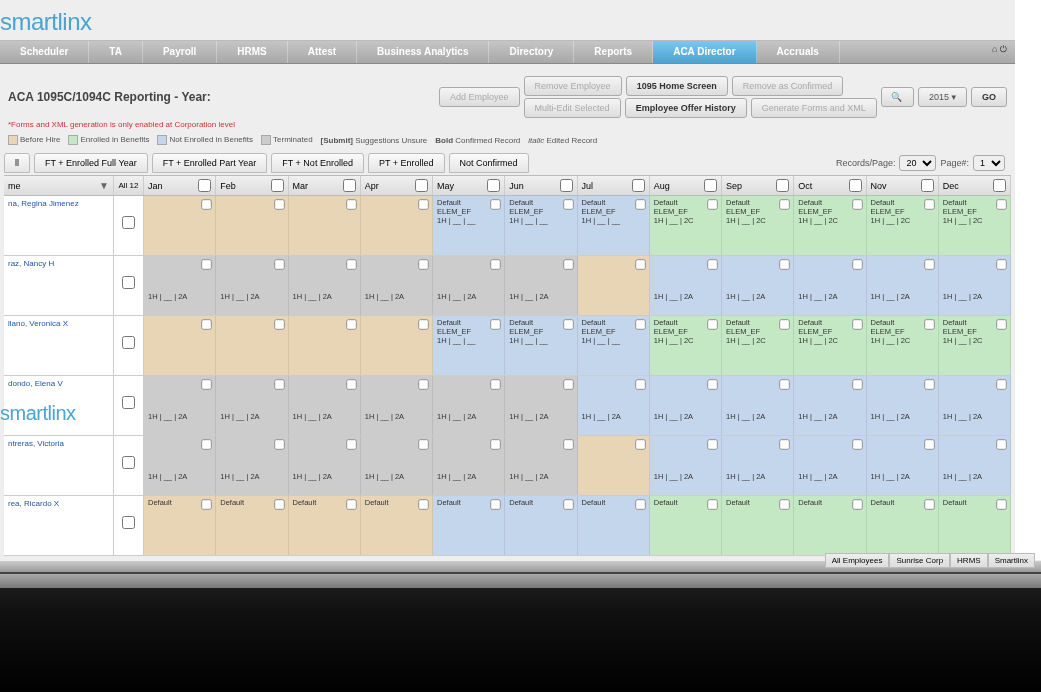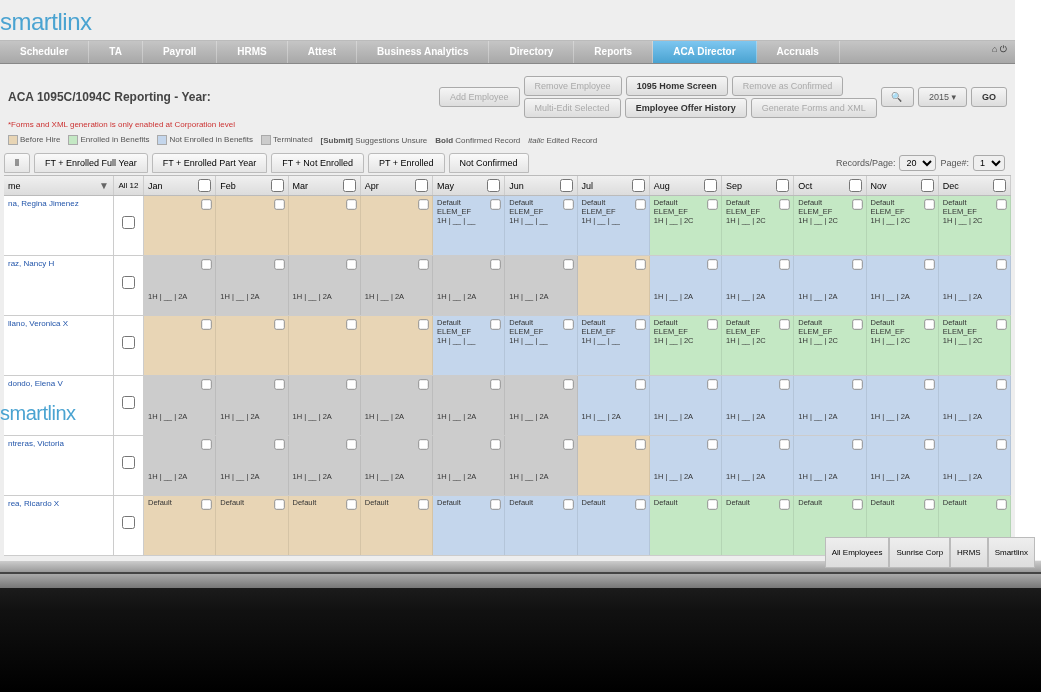--- a/index.html
+++ b/index.html
@@ -42,21 +42,21 @@
   .cell { flex:1; border-right:1px solid rgba(0,0,0,0.08); padding:2px 4px; font-size:7.5px; color:#333; position:relative;}
   .cell .default { display:block; }
   .cell .code { display:block; }
   .cell .vals { display:block; }
   .cell input[type=checkbox]{ position:absolute; top:2px; right:2px; transform:scale(0.8);}
   .c-tan { background:#e8d5b5; }
   .c-green { background:#c4e8c4; }
   .c-blue { background:#c4d6ec; }
   .c-gray { background:#ccc; }
   .status-tabs { position:fixed; bottom:132px; right:6px; display:flex; gap:0; font-size:8px;}
-  .status-tabs .st { background: linear-gradient(#eee,#ddd); border:1px solid #bbb; padding:10px 6px; cursor:pointer;margin-top:37px;}
+  .status-tabs .st { background: linear-gradient(#eee,#ddd); border:1px solid #bbb; padding:2px 6px; cursor:pointer;margin-top:37px;}
   .footer-logo { position:absolute; bottom:135px; left:0; color:#4aa3d1; font-size:20px; letter-spacing:-0.5px;}
   
   .screen { position:relative; width:1015px; height:560px; overflow:hidden; background:#eee;}
   .laptop-base { width:1041px; height:120px; background: linear-gradient(#222 0%, #111 30%, #000 100%); position:relative; border-top:2px solid #444;}
   .laptop-base::before{ content:""; position:absolute; top:0; left:0; right:0; height:14px; background:linear-gradient(#aaa,#777);}
   .laptop-edge{ height:12px; background:linear-gradient(#ccc,#999); border-top:1px solid #eee;}
   .filter-icon { font-size:10px; color:#666; }
   input[type=checkbox]{ cursor:pointer; }
 </style>
 </head>

